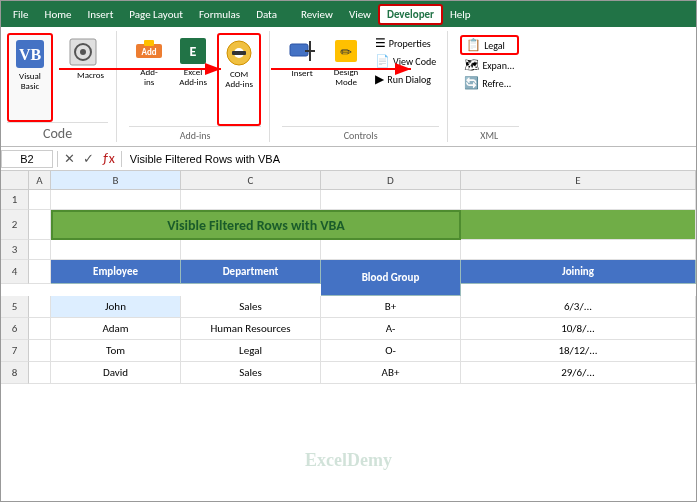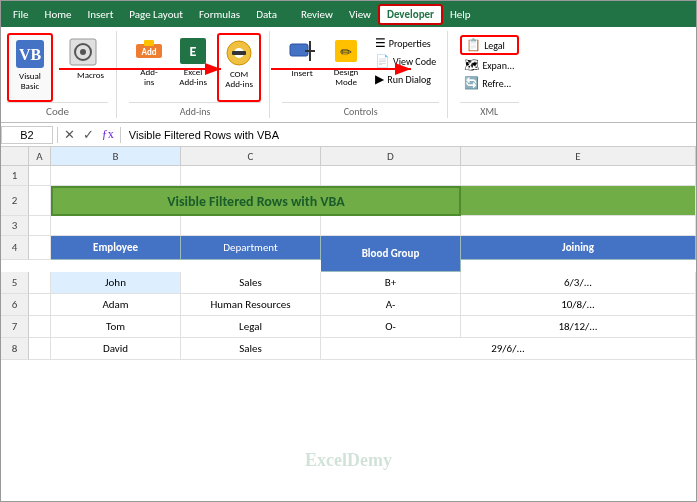--- a/index.html
+++ b/index.html
@@ -17,21 +17,21 @@
     <div style="color:white; padding:3px 8px; font-size:11px; cursor:pointer;">Insert</div>
     <div style="color:white; padding:3px 8px; font-size:11px; cursor:pointer;">Page Layout</div>
     <div style="color:white; padding:3px 8px; font-size:11px; cursor:pointer;">Formulas</div>
     <div style="color:white; padding:3px 8px; font-size:11px; cursor:pointer;">Data</div>
     <div style="color:white; padding:3px 8px; font-size:11px; cursor:pointer;margin-left:8px;">Review</div>
     <div style="color:white; padding:3px 8px; font-size:11px; cursor:pointer;">View</div>
     <div style="color:white; padding:3px 8px; font-size:11px; cursor:pointer; background:white; color:#217346; font-weight:bold; border-radius:2px; outline:2px solid #c00; outline-offset:-1px;">Developer</div>
     <div style="color:white; padding:3px 8px; font-size:11px; cursor:pointer;">Help</div>
   </div>
 
-  <div style="background:white; border-bottom:1px solid #bbb; display:flex; align-items:stretch; padding:4px 6px; gap:4px; height:96px; position:relative;">
+  <div style="background:white; border-bottom:1px solid #bbb; display:flex; align-items:stretch; padding:4px 6px; gap:4px; height:120px; position:relative;">
 
     <div style="display:flex; flex-direction:column; border-right:1px solid #ddd; padding-right:8px;">
       <div style="display:flex; gap:4px; flex:1; padding-top:2px;">
 
         <div style="position:relative; display:flex; flex-direction:column; align-items:center; cursor:pointer; padding:2px 4px; border:2px solid red; border-radius:3px; min-width:44px; background:#f9f9f9;">
           <div style="width:34px; height:34px; display:flex; align-items:center; justify-content:center;">
 
             <svg width="32" height="32" viewBox="0 0 32 32">
               <rect x="2" y="2" width="28" height="28" rx="3" fill="#4472c4"></rect>
               <text x="16" y="22" text-anchor="middle" fill="white" font-size="16" font-weight="bold" font-family="serif">VB</text>
@@ -44,21 +44,21 @@
           <div style="width:34px; height:34px; display:flex; align-items:center; justify-content:center;">
             <svg width="32" height="32" viewBox="0 0 32 32">
               <rect x="3" y="3" width="26" height="26" rx="2" fill="#e0e0e0" stroke="#999" stroke-width="1"></rect>
               <circle cx="16" cy="16" r="8" fill="none" stroke="#555" stroke-width="2"></circle>
               <circle cx="16" cy="16" r="3" fill="#555"></circle>
             </svg>
           </div>
           <span style="font-size:9px; text-align:center;margin-left:16px;">Macros</span>
         </div>
       </div>
-      <div style="font-size:11px; color:#666; text-align:center; border-top:1px solid #ddd; padding-top:2px; margin-top:auto;">Code</div>
+      <div style="font-size:14px; color:#666; text-align:center; border-top:1px solid #ddd; padding-top:2px; margin-top:auto;">Code</div>
     </div>
 
     <div style="display:flex; flex-direction:column; border-right:1px solid #ddd; padding:0 8px;">
       <div style="display:flex; gap:4px; flex:1; padding-top:2px;">
         <div style="display:flex; flex-direction:column; align-items:center; cursor:pointer; padding:2px 4px; min-width:40px;">
           <div style="width:32px; height:32px; display:flex; align-items:center; justify-content:center;">
             <svg width="30" height="30" viewBox="0 0 30 30">
               <rect x="2" y="8" width="26" height="14" rx="2" fill="#ed7d31"></rect>
               <rect x="10" y="4" width="10" height="6" rx="1" fill="#ffc000"></rect>
               <text x="15" y="19" text-anchor="middle" fill="white" font-size="9" font-weight="bold">Add</text>
@@ -161,21 +161,21 @@
 
       <line x1="270" y1="42" x2="410" y2="42" stroke="red" stroke-width="2" marker-end="url(#arrowhead)"></line>
     </svg>
   </div>
 
   <div style="display:flex; align-items:center; height:24px; border-bottom:1px solid #ccc; background:white; padding:0 0; gap:4px;">
     <input type="text" value="B2" style="width: 52px; height: 18px; font-size: 11px; text-align: center; border: 1px solid rgb(204, 204, 204); padding: 0px 2px;">
     <div style="width:1px; height:16px; background:#ccc;"></div>
     <span style="color:#555; font-size:13px; cursor:default; padding:0 2px;">✕</span>
     <span style="color:#555; font-size:13px; cursor:default; padding:0 2px;">✓</span>
-    <span style="color:#6d28d9; font-size:12px; cursor:default; padding:0 2px;font-family:Liberation Serif, serif;">ƒx</span>
+    <span style="color:#b91c1c; font-size:14px; cursor:default; padding:0 2px;">ƒx</span>
     <div style="width:1px; height:16px; background:#ccc;"></div>
     <input type="text" value="Visible Filtered Rows with VBA" style="flex: 1 1 0%; font-size: 11px; border: none; outline: none; padding: 0px 4px;">
   </div>
 
   <div style="display:flex; flex-direction:column; background:white;">
 
     <div style="display:flex; background:#f0f0f0; border-bottom:1px solid #ccc;">
       <div style="width:28px; min-width:28px; height:18px; border-right:1px solid #ccc;"></div>
       <div style="width:22px; min-width:22px; height:18px; border-right:1px solid #ccc; display:flex; align-items:center; justify-content:center; font-size:11px; color:#444;">A</div>
       <div style="width:130px; min-width:130px; height:18px; border-right:1px solid #ccc; display:flex; align-items:center; justify-content:center; font-size:11px; color:#444; background:#ddeeff;">B</div>
@@ -208,21 +208,21 @@
       <div style="width:130px; min-width:130px; height:20px; border-right:1px solid #e0e0e0; border-bottom:1px solid #e0e0e0;"></div>
       <div style="width:140px; min-width:140px; height:20px; border-right:1px solid #e0e0e0; border-bottom:1px solid #e0e0e0;"></div>
       <div style="width:140px; min-width:140px; height:20px; border-right:1px solid #e0e0e0; border-bottom:1px solid #e0e0e0;"></div>
       <div style="flex:1; height:20px; border-right:1px solid #e0e0e0; border-bottom:1px solid #e0e0e0;"></div>
     </div>
 
     <div style="display:flex;">
       <div style="width:28px; min-width:28px; height:24px; background:#f0f0f0; border-right:1px solid #ccc; border-bottom:1px solid #e0e0e0; display:flex; align-items:center; justify-content:center; font-size:11px; color:#444;">4</div>
       <div style="width:22px; min-width:22px; height:24px; border-right:1px solid #e0e0e0; border-bottom:1px solid #e0e0e0;"></div>
       <div style="width:130px; min-width:130px; height:24px; border-right:1px solid #9bb; border-bottom:1px solid #9bb; background:#4472c4; display:flex; align-items:center; justify-content:center; font-size:11px; font-weight:bold; color:white;">Employee</div>
-      <div style="width:140px; min-width:140px; height:24px; border-right:1px solid #9bb; border-bottom:1px solid #9bb; background:#4472c4; display:flex; align-items:center; justify-content:center; font-size:11px; font-weight:normal; color:white;">Department</div>
+      <div style="width:140px; min-width:140px; height:24px; border-right:1px solid #9bb; border-bottom:1px solid #9bb; background:#4472c4; display:flex; align-items:center; justify-content:center; font-size:11px; font-weight:bold; color:white;">Department</div>
       <div style="width:140px; min-width:140px; height:36px; border-right:1px solid #9bb; border-bottom:1px solid #9bb; background:#4472c4; display:flex; align-items:center; justify-content:center; font-size:11px; font-weight:bold; color:white;">Blood Group</div>
       <div style="flex:1; height:24px; border-right:1px solid #9bb; border-bottom:1px solid #9bb; background:#4472c4; display:flex; align-items:center; justify-content:center; font-size:11px; font-weight:bold; color:white; overflow:hidden;">Joining</div>
     </div>
 
     <div style="display:flex;">
       <div style="width:28px; min-width:28px; height:22px; background:#f0f0f0; border-right:1px solid #ccc; border-bottom:1px solid #e0e0e0; display:flex; align-items:center; justify-content:center; font-size:11px; color:#444;">5</div>
       <div style="width:22px; min-width:22px; height:22px; border-right:1px solid #e0e0e0; border-bottom:1px solid #e0e0e0;"></div>
       <div style="width:130px; min-width:130px; height:22px; border-right:1px solid #e0e0e0; border-bottom:1px solid #e0e0e0; display:flex; align-items:center; justify-content:center; font-size:11px; background:#ddeeff;text-align:right;">John</div>
       <div style="width:140px; min-width:140px; height:22px; border-right:1px solid #e0e0e0; border-bottom:1px solid #e0e0e0; display:flex; align-items:center; justify-content:center; font-size:11px;">Sales</div>
       <div style="width:140px; min-width:140px; height:22px; border-right:1px solid #e0e0e0; border-bottom:1px solid #e0e0e0; display:flex; align-items:center; justify-content:center; font-size:11px;">B+</div>
@@ -245,20 +245,21 @@
       <div style="width:140px; min-width:140px; height:22px; border-right:1px solid #e0e0e0; border-bottom:1px solid #e0e0e0; display:flex; align-items:center; justify-content:center; font-size:11px;">Legal</div>
       <div style="width:140px; min-width:140px; height:22px; border-right:1px solid #e0e0e0; border-bottom:1px solid #e0e0e0; display:flex; align-items:center; justify-content:center; font-size:11px;">O-</div>
       <div style="flex:1; height:22px; border-right:1px solid #e0e0e0; border-bottom:1px solid #e0e0e0; display:flex; align-items:center; justify-content:center; font-size:11px; overflow:hidden;">18/12/...</div>
     </div>
 
     <div style="display:flex;">
       <div style="width:28px; min-width:28px; height:22px; background:#f0f0f0; border-right:1px solid #ccc; border-bottom:1px solid #e0e0e0; display:flex; align-items:center; justify-content:center; font-size:11px; color:#444;">8</div>
       <div style="width:22px; min-width:22px; height:22px; border-right:1px solid #e0e0e0; border-bottom:1px solid #e0e0e0;"></div>
       <div style="width:130px; min-width:130px; height:22px; border-right:1px solid #e0e0e0; border-bottom:1px solid #e0e0e0; display:flex; align-items:center; justify-content:center; font-size:11px;">David</div>
       <div style="width:140px; min-width:140px; height:22px; border-right:1px solid #e0e0e0; border-bottom:1px solid #e0e0e0; display:flex; align-items:center; justify-content:center; font-size:11px;">Sales</div>
+      <div style="width:140px; min-width:140px; height:22px; border-right:1px solid #e0e0e0; border-bottom:1px solid #e0e0e0; display:flex; align-items:center; justify-content:center; font-size:11px;">AB+</div>
       <div style="flex:1; height:22px; border-right:1px solid #e0e0e0; border-bottom:1px solid #e0e0e0; display:flex; align-items:center; justify-content:center; font-size:11px; overflow:hidden;">29/6/...</div>
     </div>
   </div>
 
   <div style="position:absolute; bottom:30px; left:50%; transform:translateX(-50%); opacity:0.2; font-size:18px; font-weight:bold; color:#217346; pointer-events:none; white-space:nowrap; font-family:serif;">
     ExcelDemy
   </div>
 
 </div>
 

